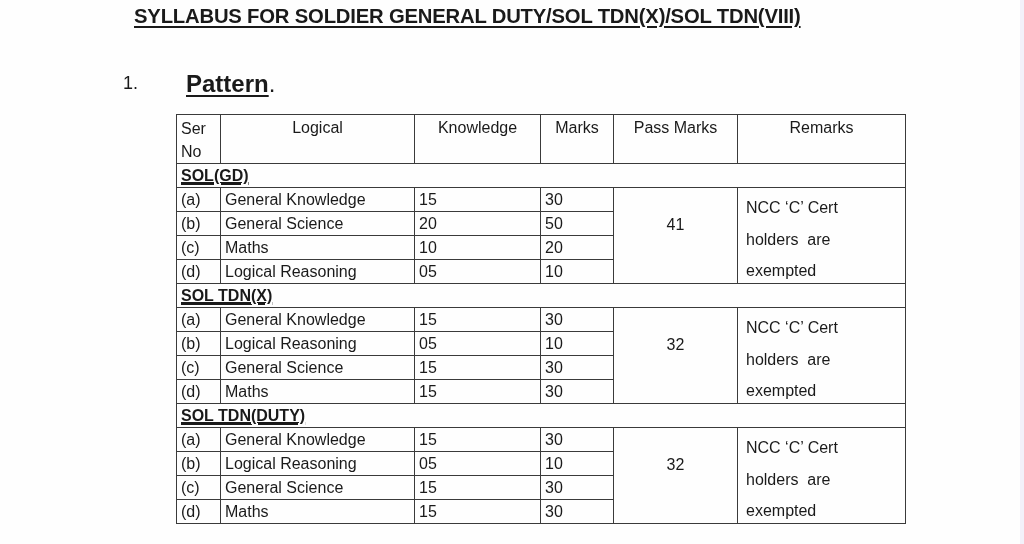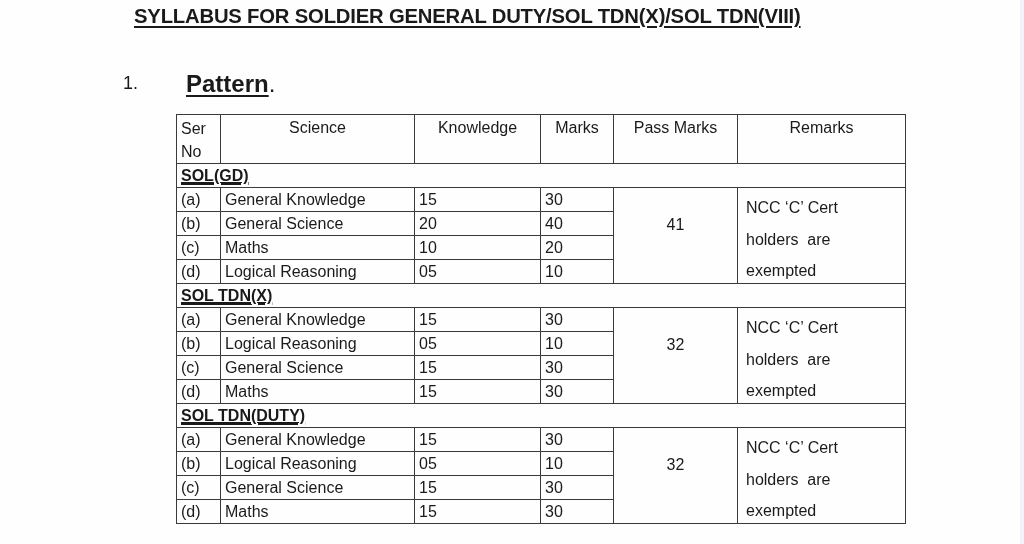--- a/index.html
+++ b/index.html
@@ -118,21 +118,21 @@
     <col class="col-ser">
       <col class="col-subj">
       <col class="col-q">
       <col class="col-m">
       <col class="col-p">
       <col class="col-r">
   </colgroup>
   <thead>
     <tr>
       <th class="ser"><span>Ser</span><br><span>No</span></th>
-      <th>Science</th>
+      <th>Logical</th>
       <th>Knowledge</th>
       <th>Marks</th>
       <th>Pass Marks</th>
       <th>Remarks</th>
     </tr>
   </thead>
   <tbody id="table-body">
       <tr class="group">
         <td colspan="6"><span>SOL(GD)</span></td>
       </tr>
@@ -145,21 +145,21 @@
         <td class="remarks" rowspan="4">
           <span class="line">NCC ‘C’ Cert</span>
           <span class="line">holders  are</span>
           <span class="line">exempted</span>
         </td>
       </tr>
       <tr class="data">
         <td>(b)</td>
         <td>General Science</td>
         <td class="c">20</td>
-        <td class="c">40</td>
+        <td class="c">50</td>
       </tr>
       <tr class="data">
         <td>(c)</td>
         <td>Maths</td>
         <td class="c">10</td>
         <td class="c">20</td>
       </tr>
       <tr class="data">
         <td>(d)</td>
         <td>Logical Reasoning</td>

